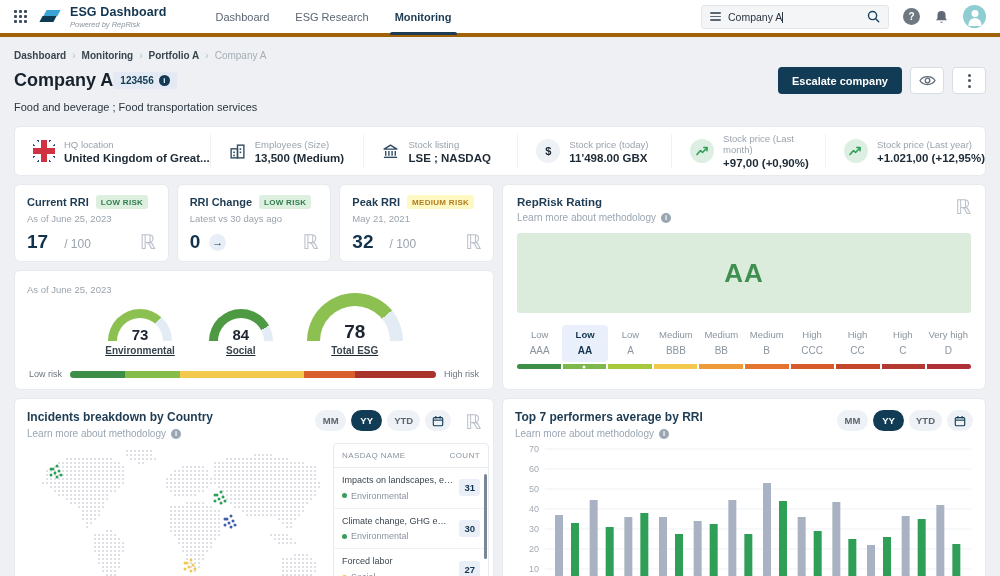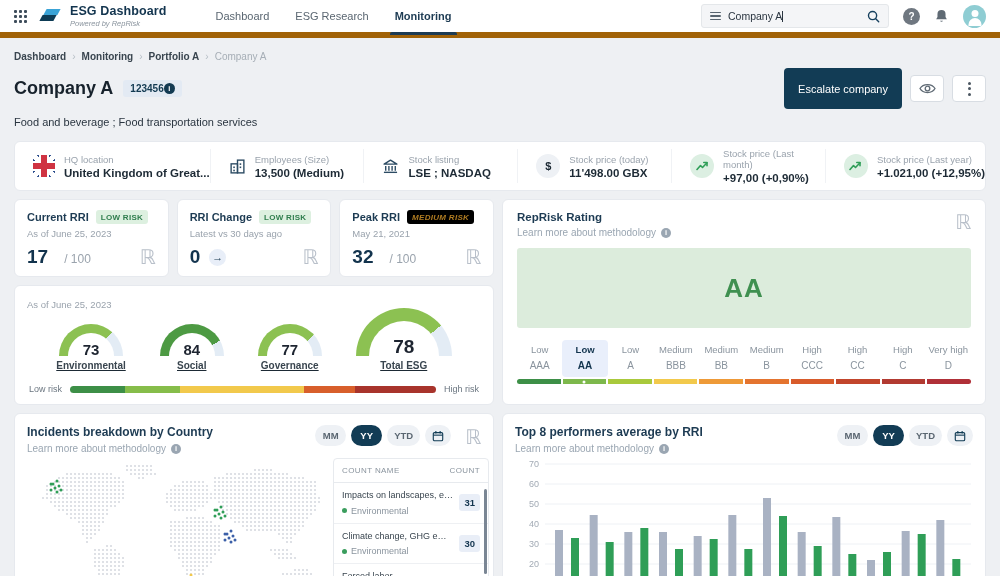--- a/index.html
+++ b/index.html
@@ -1,20 +1,20 @@
 <!DOCTYPE html>
 <html><head>
 <meta charset="utf-8">
 <style>
   * { margin:0; padding:0; box-sizing:border-box; }
   html,body { width:1000px; height:576px; overflow:hidden; }
   body { font-family:"Liberation Sans", sans-serif; background:#eef0f3; color:#1d2a35; }
 
   
-  .topbar { height:37px; background:#fff; border-bottom:6px solid #a16207; display:flex; align-items:center; padding:16px 14px; position:relative; }
+  .topbar { height:37px; background:#fff; border-bottom:4px solid #a16207; display:flex; align-items:center; padding:16px 14px; position:relative; }
   .grid-icon { display:grid; grid-template-columns:repeat(3,3px); grid-gap:2px; margin-right:12px; cursor:pointer; }
   .grid-icon i { width:3px; height:3px; background:#3e4d5b; border-radius:1px; }
   .logo-mark { position:relative; width:24px; height:18px; margin-right:7px; }
   .logo-mark .p1 { position:absolute; left:6px; top:2px; width:14px; height:6px; background:#3aa3d6; transform:skewX(-28deg); }
   .logo-mark .p2 { position:absolute; left:2px; top:8px; width:14px; height:6px; background:#0d3b55; transform:skewX(-28deg); }
   .logo-text b { display:block; font-size:12.5px; color:#12344e; letter-spacing:.1px; }
   .logo-text i { display:block; font-size:7.5px; color:#8a949e; margin-top:1px; }
   .nav { display:flex; height:37px; margin-left:36px; }
   .nav-item { font-size:11px; color:#5a6671; padding:0 13px; display:flex; align-items:center; position:relative; cursor:pointer; }
   .nav-item.active { color:#1d3b53; font-weight:bold; }
@@ -31,25 +31,25 @@
   .avatar .body { position:absolute; left:50%; top:13px; transform:translateX(-50%); width:13px; height:8px; border-radius:7px 7px 0 0; background:#fff; }
 
   
   .page { padding:0 14px; }
   .breadcrumb { margin-top:13px; font-size:10px; display:flex; align-items:center; gap:6px; }
   .crumb { color:#39454f; font-weight:bold; cursor:pointer; }
   .crumb.last { color:#a6aeb6; font-weight:normal; cursor:default; }
   .crumb-sep { color:#b6bec6; font-size:10px; }
   .title-row { margin-top:6px; display:flex; align-items:center; }
   .company-title { font-size:18px; font-weight:bold; color:#17222c; }
-  .id-badge { margin-left:10px; background:#e3eaf3; border-radius:3px; padding:3px 7px; font-size:10px; font-weight:bold; color:#123a52; display:flex; align-items:flex-start; }
+  .id-badge { background:#e3eaf3; border-radius:3px; padding:3px 7px; font-size:10px; font-weight:bold; color:#123a52; display:flex; align-items:flex-start; gap:5px; }
   .info-dot { width:11px; height:11px; border-radius:50%; background:#123a52; color:#fff; font-size:7.5px; font-weight:bold; font-style:normal; display:inline-flex; align-items:center; justify-content:center; }
   .info-dot.gray { background:#9aa6b2; width:10px; height:10px; }
   .title-actions { margin-left:auto; display:flex; align-items:center; gap:8px; }
-  .btn-primary { background:#123c55; color:#fff; border:none; font-size:11px; font-weight:normal; height:41px; padding:0 14px; border-radius:4px; cursor:pointer; font-family:inherit; }
+  .btn-primary { background:#123c55; color:#fff; border:none; font-size:11px; font-weight:bold; height:27px; padding:0 14px; border-radius:4px; cursor:pointer; font-family:inherit; }
   .btn-icon { background:#fff; border:1px solid #d8dde3; border-radius:4px; height:27px; width:34px; display:flex; align-items:center; justify-content:center; cursor:pointer; }
   .kebab { display:flex; flex-direction:column; gap:2.5px; }
   .kebab i { width:3px; height:3px; border-radius:50%; background:#4a5560; }
   .subtitle { margin-top:7px; font-size:11px; color:#2a3540; }
 
   
   .stats-bar { margin-top:13px; background:#fff; border:1px solid #e6e9ee; border-radius:6px; height:50px; display:flex; align-items:center; }
   .stat-cell { flex:1; display:flex; align-items:center; gap:9px; padding-left:18px; height:34px; }
   .stat-cell + .stat-cell { border-left:1px solid #f0f2f5; }
   .stat-label { font-size:9.5px; color:#9aa3ad; }
@@ -73,21 +73,21 @@
   .col-right { width:484px; flex:none; }
   .card { background:#fff; border:1px solid #e6e9ee; border-radius:6px; }
 
   
   .rri-row { display:flex; gap:8px; }
   .rri-card { flex:1; height:78px; padding:10px 12px; position:relative; }
   .rri-head { display:flex; align-items:center; gap:7px; }
   .rri-title { font-size:11px; font-weight:bold; color:#1d3b53; }
   .risk-badge { font-size:8px; font-weight:bold; border-radius:3px; padding:2.5px 5px; letter-spacing:.3px; }
   .risk-badge.low { background:#ddf0e0; color:#2f7d4d; }
-  .risk-badge.medium { background:#000000; color:#b07c22;font-style:italic; }
+  .risk-badge.medium { background:#fef9c3; color:#b07c22; }
   .rri-sub { font-size:9.5px; color:#9aa3ad; margin-top:4px; }
   .rri-value-row { position:absolute; left:12px; right:12px; bottom:8px; display:flex; align-items:baseline; }
   .rri-value { font-size:19px; font-weight:bold; color:#12334d; }
   .rri-denom { font-size:12px; color:#9aa3ad; margin-left:16px; }
   .arrow-chip { width:17px; height:17px; border-radius:50%; background:#e8eef8; color:#12334d; font-size:11px; display:flex; align-items:center; justify-content:center; margin-left:9px; align-self:center; }
   .r-mark { margin-left:auto; font-size:20px; color:#b9c0ca; line-height:1; align-self:center; font-family:"DejaVu Sans", sans-serif; }
 
   
   .esg-card { margin-top:8px; height:120px; padding:10px 12px; position:relative; }
   .card-title { font-size:11.5px; font-weight:bold; color:#1d3b53; }
@@ -353,27 +353,20 @@
                 <div class="gauge-num" style="font-size:15px;">73</div>
               </div>
               <div class="gauge-label">Environmental</div>
             </div>
             <div class="gauge-wrap">
               <div class="gauge" style="width:64px;height:32px;border-radius:64px 64px 0 0;background:conic-gradient(from 270deg at 50% 100%, #4d9a43 0deg 151.2deg, #e3ecf5 151.2deg 180deg);">
                 <div class="gauge-hole" style="width:46px;height:23px;border-radius:64px 64px 0 0;"></div>
                 <div class="gauge-num" style="font-size:15px;">84</div>
               </div>
               <div class="gauge-label">Social</div>
-            </div>
-            <div class="gauge-wrap">
-              <div class="gauge" style="width:64px;height:32px;border-radius:64px 64px 0 0;background:conic-gradient(from 270deg at 50% 100%, #8cc152 0deg 138.6deg, #e3ecf5 138.6deg 180deg);">
-                <div class="gauge-hole" style="width:46px;height:23px;border-radius:64px 64px 0 0;"></div>
-                <div class="gauge-num" style="font-size:15px;">77</div>
-              </div>
-              <div class="gauge-label">Governance</div>
             </div>
             <div class="gauge-wrap">
               <div class="gauge" style="width:96px;height:48px;border-radius:96px 96px 0 0;background:conic-gradient(from 270deg at 50% 100%, #8cc152 0deg 140.4deg, #e3ecf5 140.4deg 180deg);">
                 <div class="gauge-hole" style="width:70px;height:35px;border-radius:96px 96px 0 0;"></div>
                 <div class="gauge-num" style="font-size:19px;">78</div>
               </div>
               <div class="gauge-label">Total ESG</div>
             </div>
           </div>
         <div class="riskbar-row">
@@ -1397,21 +1390,21 @@
                 <circle cx="166" cy="122" r="1.5" fill="#f2c94c"></circle>
                 <circle cx="158" cy="126" r="1.5" fill="#f2c94c"></circle>
                 <circle cx="164" cy="128" r="1.5" fill="#f2c94c"></circle>
                 <circle cx="160" cy="120" r="1.5" fill="#f2c94c"></circle>
                 <circle cx="168" cy="126" r="1.5" fill="#f2c94c"></circle>
                 <circle cx="158" cy="120" r="1.5" fill="#f2c94c"></circle>
                 <circle cx="164" cy="117" r="1.5" fill="#f2c94c"></circle>
               </svg></div>
           <div class="issue-table">
             <div class="issue-head">
-              <span id="issue-h0">COUNT NAME</span>
+              <span id="issue-h0">NASDAQ NAME</span>
               <span id="issue-h1">COUNT</span>
             </div>
             <div id="issue-rows">
                 <div class="issue-row">
                   <div class="issue-info">
                     <div class="issue-name">Impacts on landscapes, ecosystems an...</div>
                     <div class="issue-cat"><span class="cat-dot" style="background:#3a9d5d"></span>Environmental</div>
                   </div>
                   <span class="count-badge">31</span>
                 </div>
@@ -1499,21 +1492,21 @@
             <div class="scale-seg" style="background: rgb(216, 91, 43);"></div>
             <div class="scale-seg" style="background: rgb(194, 69, 44);"></div>
             <div class="scale-seg" style="background: rgb(178, 58, 49);"></div>
             <div class="scale-seg" style="background: rgb(176, 48, 56);"></div>
           </div>
       </div>
 
       <div class="card bottom-card">
         <div class="bc-header">
           <div style="flex:1; min-width:0;">
-            <div class="card-title" style="font-size:12px;">Top 8 performers average by RRI</div>
+            <div class="card-title" style="font-size:12px;">Top 7 performers average by RRI</div>
             <div class="learn-more">
               <span>Learn more about methodology</span>
               <span class="info-dot gray">i</span>
             </div>
           </div>
           <div class="toggle-group" id="top5-toggles">
               <div class="toggle-pill">MM</div>
               <div class="toggle-pill active">YY</div>
               <div class="toggle-pill">YTD</div>
               <div class="cal-btn">

